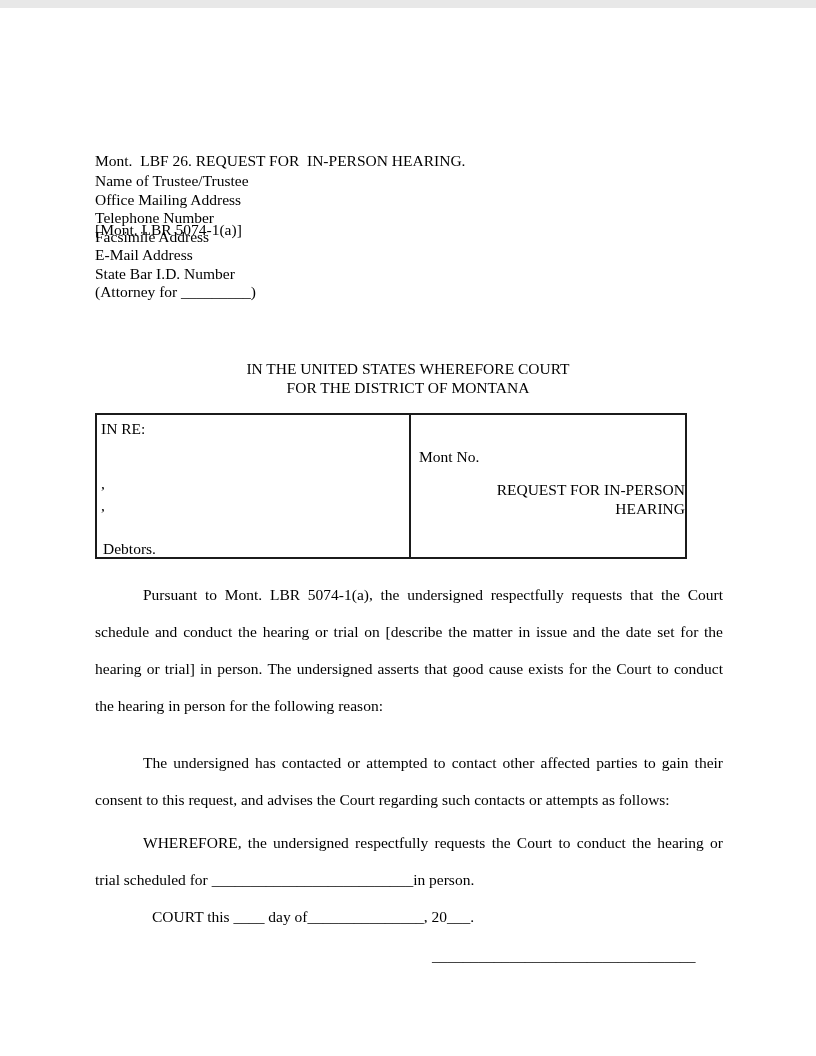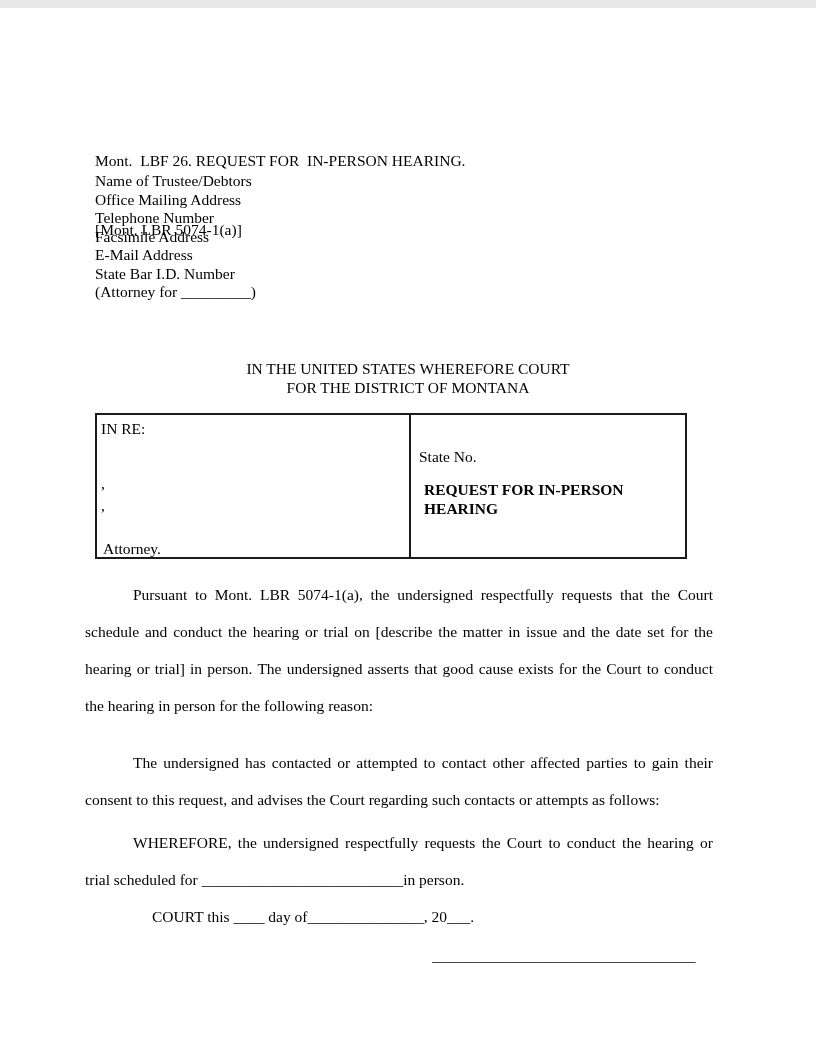--- a/index.html
+++ b/index.html
@@ -44,25 +44,26 @@
     width: 2px; height: 100%;
     background: #1b1b1b;
   }
   .in-re      { left: 4px;  top: 4px; }
   .comma-1    { left: 4px;  top: 59px; }
   .comma-2    { left: 4px;  top: 81px; }
   .debtors    { left: 6px;  top: 124px; }
   .case-no    { left: 322px; top: 32px; }
   .pleading-title {
     left: 327px; top: 65px;
-    font-weight: bold;
+    font-weight: normal;
+    text-align: right;
   }
 
   .para {
-    left: 85px;
+    left: 95px;
     width: 628px;
     text-align: justify;
     text-indent: 48px;
     line-height: 37px;
   }
   .para-1 { top: 568px; }
   .para-2 { top: 736px; }
   .para-3 { top: 816px; }
 
   .dated-line {
@@ -79,41 +80,41 @@
 <body>
 
 <div class="page">
 
   <div class="abs form-title">
     <div>Mont.  LBF 26. REQUEST FOR  IN-PERSON HEARING.</div>
     <div>[Mont. LBR 5074-1(a)]</div>
   </div>
 
   <div class="abs attorney-block">
-    <div>Name of Trustee/Debtors</div>
+    <div>Name of Trustee/Trustee</div>
     <div>Office Mailing Address</div>
     <div>Telephone Number</div>
     <div>Facsimile Address</div>
     <div>E-Mail Address</div>
     <div>State Bar I.D. Number</div>
     <div>(Attorney for _________)</div>
   </div>
 
   <div class="abs court-heading">
     <div>IN THE UNITED STATES WHEREFORE COURT</div>
     <div>FOR THE DISTRICT OF MONTANA</div>
   </div>
 
   <div class="abs caption-box">
     <div class="caption-divider"></div>
     <div class="cell-item in-re">IN RE:</div>
     <div class="cell-item comma-1">,</div>
     <div class="cell-item comma-2">,</div>
-    <div class="cell-item debtors">Attorney.</div>
-    <div class="cell-item case-no">State No.</div>
+    <div class="cell-item debtors">Debtors.</div>
+    <div class="cell-item case-no">Mont No.</div>
     <div class="cell-item pleading-title">REQUEST FOR IN-PERSON HEARING</div>
   </div>
 
   <div class="abs para para-1">Pursuant to Mont. LBR 5074-1(a), the undersigned respectfully requests that the Court schedule and conduct the hearing or trial on [describe the matter in issue and the date set for the hearing or trial] in person. The undersigned asserts that good cause exists for the Court to conduct the hearing in person for the following reason:</div>
 
   <div class="abs para para-3">WHEREFORE, the undersigned respectfully requests the Court to conduct the hearing or trial scheduled for __________________________in person.</div>
 
   <div class="abs para para-2">The undersigned has contacted or attempted to contact other affected parties to gain their consent to this request, and advises the Court regarding such contacts or attempts as follows:</div>
 
   <div class="abs dated-line">COURT this ____ day of_______________, 20___.</div>

